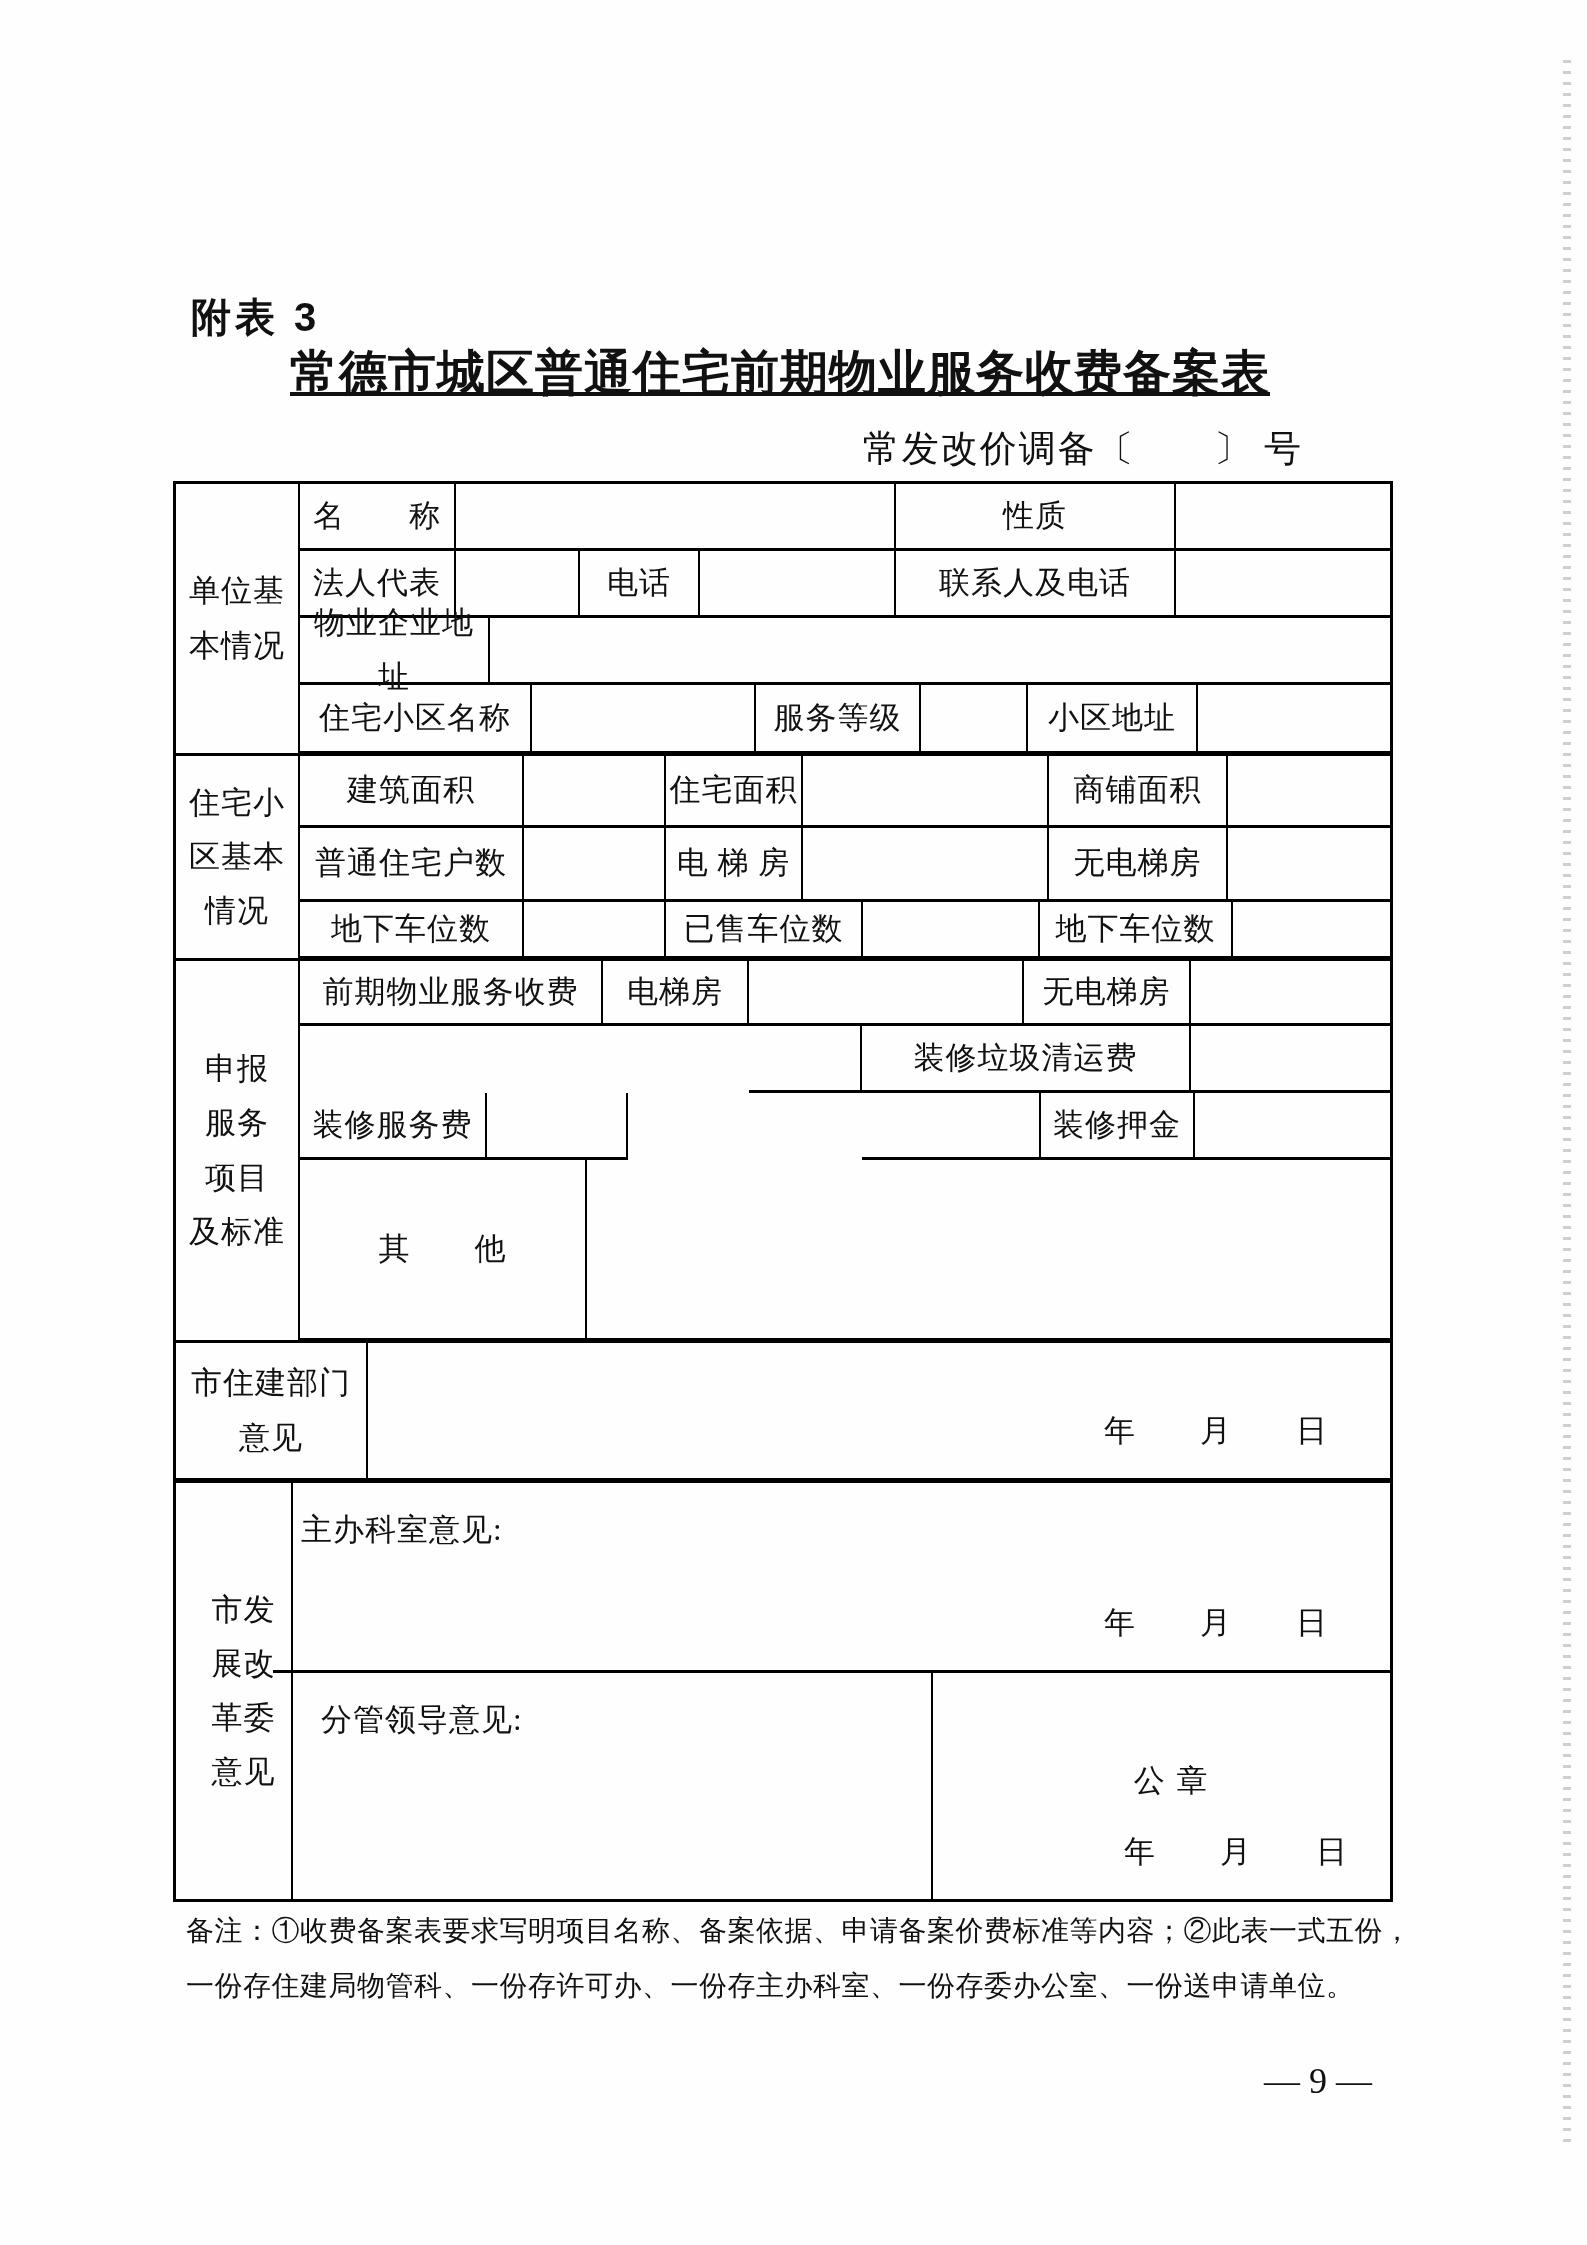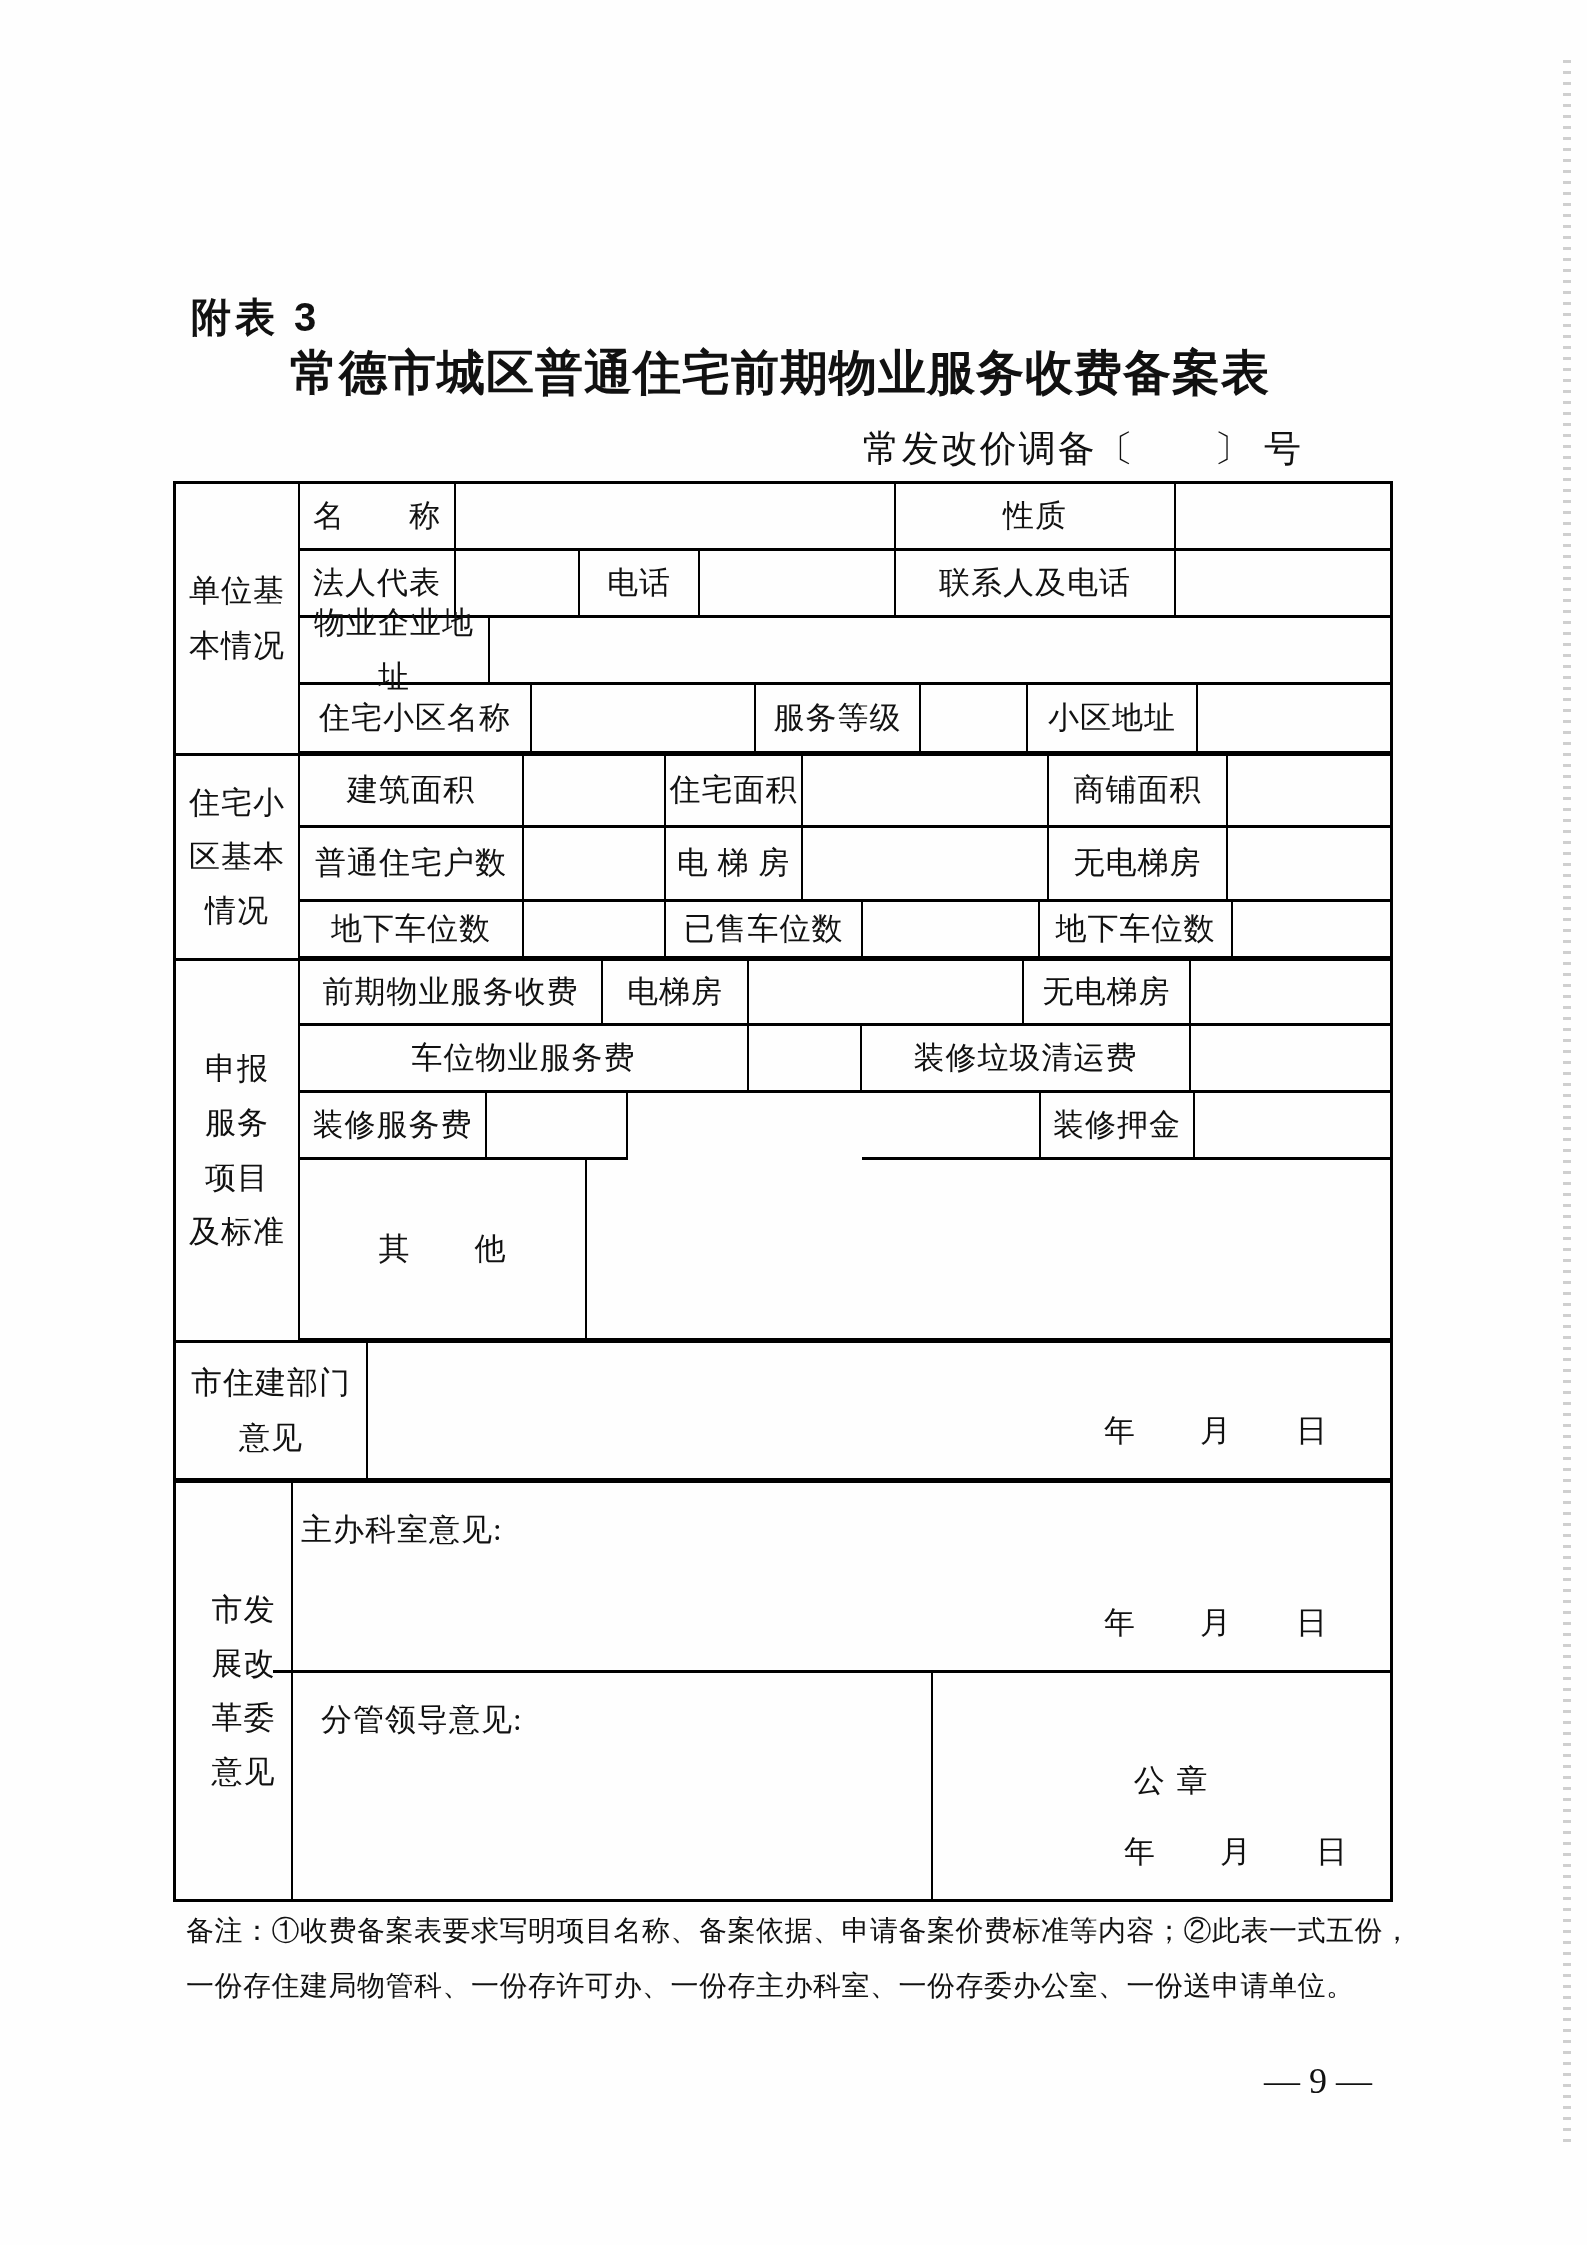--- a/index.html
+++ b/index.html
@@ -2,21 +2,21 @@
 <html><head>
 <meta charset="utf-8">
 <style>
   html,body{margin:0;padding:0;background:#e8e8e8;}
   .sheet{position:relative;width:1587px;height:2245px;background:#fefefe;
          font-family:"Liberation Serif",serif;color:#111;overflow:hidden;}
   .attach{position:absolute;left:191px;top:290px;font-size:40px;font-weight:600;
           font-family:"Liberation Sans",sans-serif;letter-spacing:4px;}
   .title{position:absolute;left:173px;top:341px;width:1214px;text-align:center;
          font-size:48px;font-weight:700;font-family:"Liberation Sans",sans-serif;
-         letter-spacing:1px;margin:0;}
+         letter-spacing:1px;margin:0;text-decoration:underline;}
   .docnum{position:absolute;left:173px;top:424px;width:1130px;text-align:right;
           font-size:37px;letter-spacing:2px;}
   
   .tbl{position:absolute;left:173px;top:481px;width:1214px;height:1415px;
        border:3px solid #000;box-sizing:content-box;}
   .c{position:absolute;box-sizing:border-box;border-right:2px solid #000;
      border-bottom:3px solid #000;display:flex;align-items:center;justify-content:center;
      font-size:31px;letter-spacing:1px;text-align:center;white-space:pre-line;line-height:1.75;}
   .er{border-right:none;}
   .eb{border-bottom:none;margin-left:20px;}
@@ -99,21 +99,20 @@
     <div class="c tb" style="left:687px;top:418px;width:177px;height:59px"></div>
     <div class="c tb" style="left:864px;top:418px;width:193px;height:59px">地下车位数</div>
     <div class="c tb er" style="left:1057px;top:418px;width:157px;height:59px"></div>
 
     <div class="c" style="left:124px;top:477px;width:303px;height:65px">前期物业服务收费</div>
     <div class="c" style="left:427px;top:477px;width:146px;height:65px">电梯房</div>
     <div class="c" style="left:573px;top:477px;width:275px;height:65px"></div>
     <div class="c" style="left:848px;top:477px;width:167px;height:65px">无电梯房</div>
     <div class="c er" style="left:1015px;top:477px;width:199px;height:65px"></div>
 
-    <div class="c" style="left:124px;top:542px;width:449px;height:67px">车位物业服务费</div>
     <div class="c" style="left:573px;top:542px;width:113px;height:67px"></div>
     <div class="c" style="left:686px;top:542px;width:329px;height:67px">装修垃圾清运费</div>
     <div class="c er" style="left:1015px;top:542px;width:199px;height:67px"></div>
 
     <div class="c" style="left:124px;top:609px;width:187px;height:67px">装修服务费</div>
     <div class="c" style="left:311px;top:609px;width:141px;height:67px"></div>
     <div class="c" style="left:686px;top:609px;width:179px;height:67px"></div>
     <div class="c" style="left:865px;top:609px;width:154px;height:67px">装修押金</div>
     <div class="c er" style="left:1019px;top:609px;width:195px;height:67px"></div>
 

